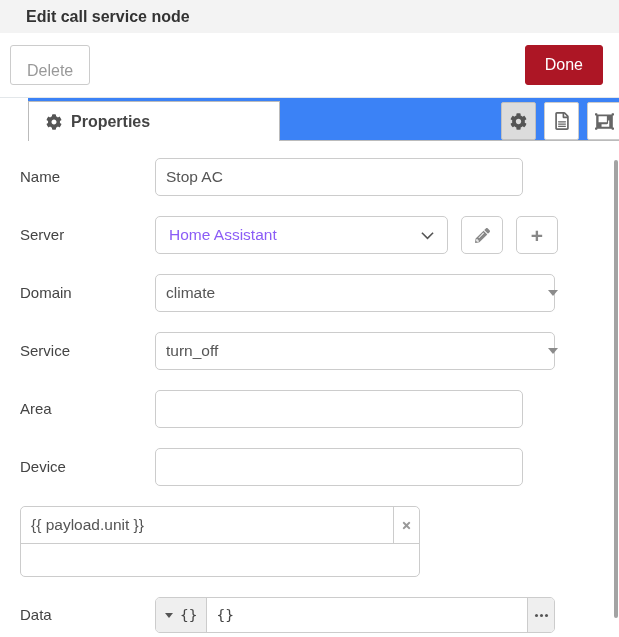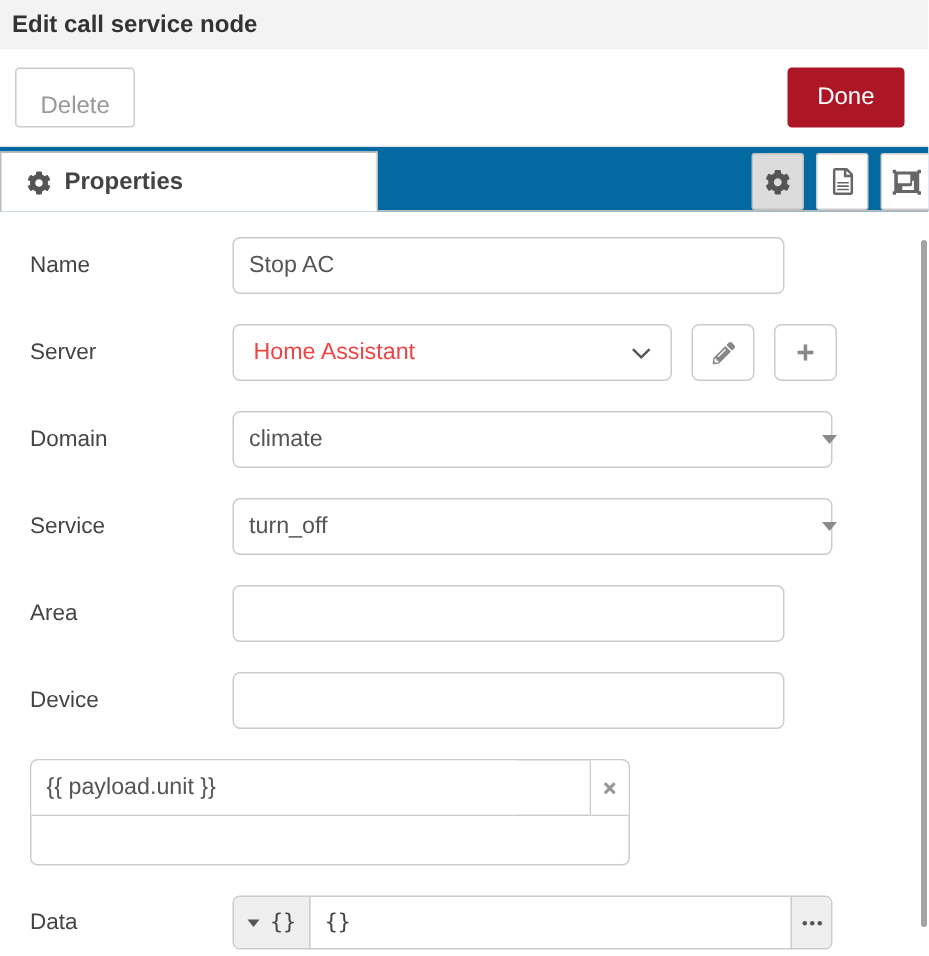--- a/index.html
+++ b/index.html
@@ -4,40 +4,40 @@
 <style>
   * { box-sizing: border-box; }
   html, body { margin:0; padding:0; }
   body {
     width:619px; height:637px; overflow:hidden; position:relative;
     background:#ffffff; font-family:"Liberation Sans", sans-serif;
   }
   
   .tray-header {
     height:33px; background:#f3f3f3; display:flex; align-items:center;
-    padding:0 8px; font-size:16px; font-weight:bold; color:#333;
+    padding:0 26px; font-size:16px; font-weight:bold; color:#333;
   }
   
   .tray-toolbar {
     height:65px; border-bottom:1px solid #e3e7ea; background:#fff;
     display:flex; justify-content:space-between; align-items:flex-start;
     padding:12px 16px 0 10px;
   }
   .btn {
     height:40px; padding:16px 16px; font-size:16px; font-family:inherit;
     border:1px solid #ccc; border-radius:3px; background:#fff; color:#999;
     cursor:pointer;
   }
   .btn-group { display:flex; }
   .btn-done {
     background:#AD1625; border-color:#AD1625; color:#fff;
     margin-left:34px; padding:0 19px;
   }
   
-  .tab-bar { position:relative; height:43px; background:#0369a1; border-bottom:1px solid #bbb; }
+  .tab-bar { position:relative; height:43px; background:#3b82f6; border-bottom:1px solid #bbb;margin-left:28px; }
   .tab {
     position:absolute; left:0; top:3px; height:40px; width:252px; z-index:2;
     background:#fff; border:1px solid #bbb; border-bottom:none;
     display:flex; align-items:center; gap:9px; padding-left:17px; cursor:pointer;
   }
   .tab-label { font-size:16px; font-weight:bold; color:#444; }
   .tab-icons { position:absolute; right:-3px; top:4px; display:flex; gap:8px; z-index:2; }
   .icon-btn {
     width:35px; height:38px; border:1px solid #ccc; border-radius:2px;
     background:#fff; display:flex; align-items:center; justify-content:center;
@@ -53,21 +53,21 @@
   .text-input {
     width:368px; height:38px; border:1px solid #ccc; border-radius:5px;
     padding:0 10px; font-size:15.5px; color:#555; font-family:inherit;
     background:#fff; outline:none;
   }
   
   .server-ctrl { display:flex; }
   .server-select {
     width:293px; height:38px; border:1px solid #ccc; border-radius:5px;
     display:flex; align-items:center; justify-content:space-between;
-    padding:0 13px; font-size:15.5px; color:#ef4444; background:#fff; cursor:pointer;
+    padding:0 13px; font-size:15.5px; color:#8b5cf6; background:#fff; cursor:pointer;
   }
   .square-btn {
     width:42px; height:38px; margin-left:13px; border:1px solid #ccc;
     border-radius:5px; background:#fff; display:flex; align-items:center;
     justify-content:center; cursor:pointer; padding:0;
   }
   .plus-glyph { font-size:21px; font-weight:bold; color:#888; line-height:1; }
   
   .combo { position:relative; width:416px; }
   .combo .text-input { width:400px; padding-right:30px; }

